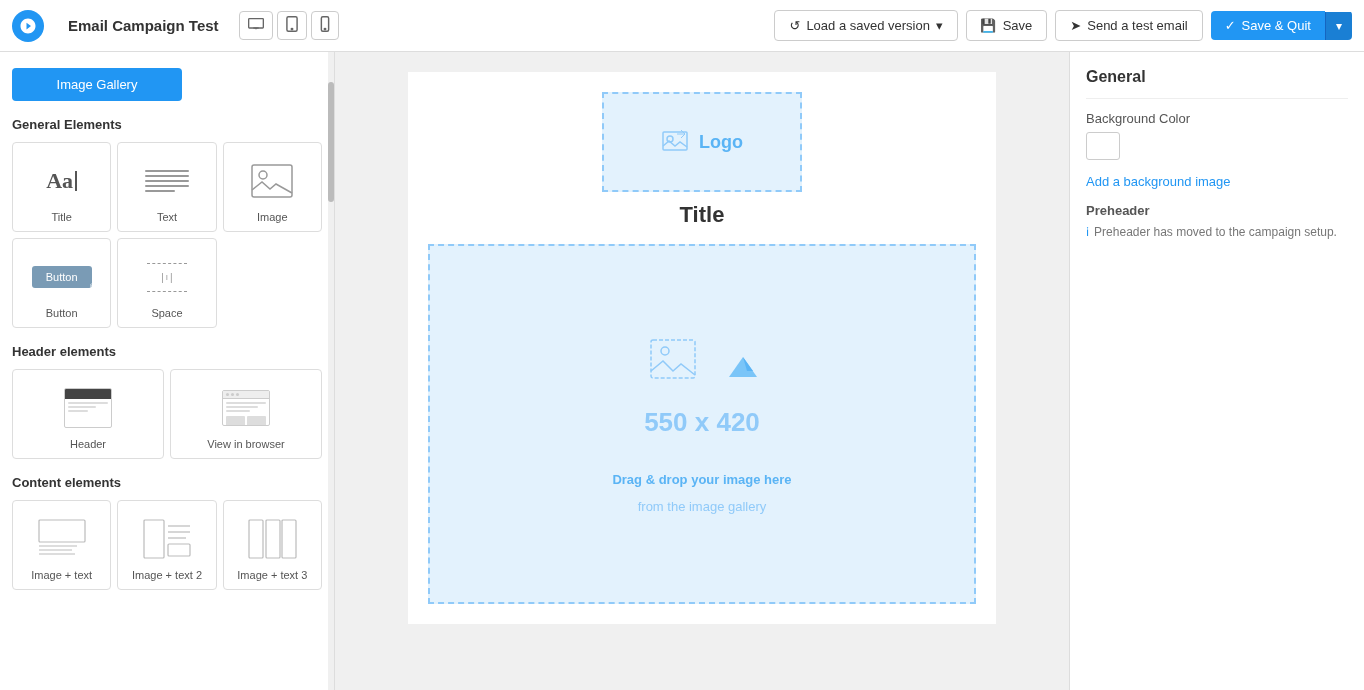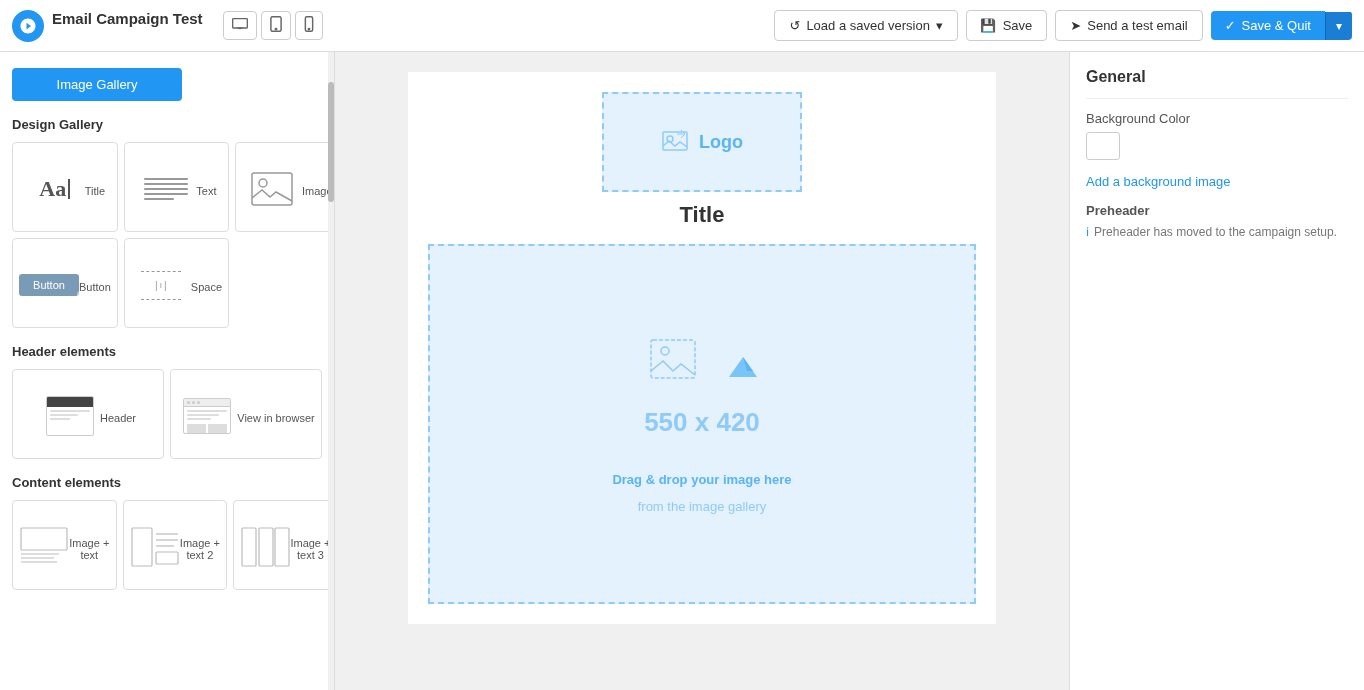--- a/index.html
+++ b/index.html
@@ -3,21 +3,21 @@
   <meta charset="utf-8">
   <style>
     * { box-sizing: border-box; margin: 0; padding: 0; }
     body { font-family: -apple-system, BlinkMacSystemFont, 'Segoe UI', sans-serif; font-size: 13px; background: #f5f5f5; color: #333; height: 690px; overflow: hidden; }
 
     
     .header {
       display: flex; align-items: center; background: #fff; border-bottom: 1px solid #ddd;
       height: 52px; padding: 0 12px; gap: 12px; position: fixed; top: 0; left: 0; right: 0; z-index: 100;
     }
-    .header-logo { display: flex; align-items: flex-start; gap: 8px; font-weight: 600; font-size: 15px; color: #333; }
+    .header-logo { display: flex; align-items: center; gap: 24px; font-weight: 600; font-size: 15px; color: #333; }
     .logo-icon { width: 32px; height: 32px; background: #2196F3; border-radius: 50%; display: flex; align-items: center; justify-content: center; color: white; font-size: 16px; }
     .device-buttons { display: flex; gap: 4px; margin-left: 8px; }
     .device-btn { border: 1px solid #ccc; background: #fff; border-radius: 4px; padding: 4px 8px; cursor: pointer; font-size: 13px; color: #555; }
     .header-spacer { flex: 1; }
     .header-actions { display: flex; gap: 8px; align-items: center; }
     .btn-outline { border: 1px solid #ccc; background: #fff; border-radius: 4px; padding: 7px 14px; cursor: pointer; font-size: 13px; color: #333; display: flex; align-items: center; gap: 6px; }
     .btn-save-quit { display: flex; align-items: center; border-radius: 4px; overflow: hidden; }
     .btn-save-quit-main { background: #2196F3; color: white; border: none; padding: 7px 14px; cursor: pointer; font-size: 13px; display: flex; align-items: center; gap: 6px; }
     .btn-save-quit-arrow { background: #1a7fd4; color: white; border: none; padding: 7px 10px; cursor: pointer; font-size: 12px; border-left: 1px solid #1565C0; }
 
@@ -31,21 +31,21 @@
 
     .image-gallery-btn { background: #2196F3; color: white; border: none; border-radius: 4px; padding: 9px 18px; cursor: pointer; font-size: 13px; font-weight: 500; width: 170px; }
 
     .section-title { font-size: 13px; font-weight: 600; color: #333; margin: 16px 0 10px 0; }
 
     .elements-grid { display: grid; grid-template-columns: repeat(3, 1fr); gap: 6px; margin-bottom: 8px; }
     .elements-grid-2 { display: grid; grid-template-columns: repeat(2, 1fr); gap: 6px; margin-bottom: 8px; }
 
     .element-card {
       border: 1px solid #ddd; border-radius: 4px; padding: 10px 6px 6px; background: #fff;
-      display: flex; align-items: center; cursor: pointer; min-height: 90px; justify-content: center;
+      display: flex; flex-direction: column; align-items: center; cursor: pointer; min-height: 90px; justify-content: center;
     }
     .element-icon { width: 60px; height: 52px; display: flex; align-items: center; justify-content: center; }
     .element-label { font-size: 11px; color: #555; margin-top: 4px; text-align: center; }
 
     
     .icon-title { font-family: serif; font-size: 22px; font-weight: bold; color: #555; display: flex; align-items: center; }
     .icon-title-cursor { width: 2px; height: 20px; background: #555; margin-left: 2px; }
 
     
     .icon-text { display: flex; flex-direction: column; gap: 3px; padding: 4px; }
@@ -148,21 +148,21 @@
   </div>
 </header>
 
 <div class="main">
 
   <aside class="sidebar">
     <div style="position:relative">
       <button class="image-gallery-btn">Image Gallery</button>
     </div>
 
-    <div class="section-title">Design Gallery</div>
+    <div class="section-title">General Elements</div>
 
     <div class="elements-grid">
 
       <div class="element-card">
         <div class="element-icon">
           <div class="icon-title">Aa<div class="icon-title-cursor"></div></div>
         </div>
         <div class="element-label">Title</div>
       </div>
 

